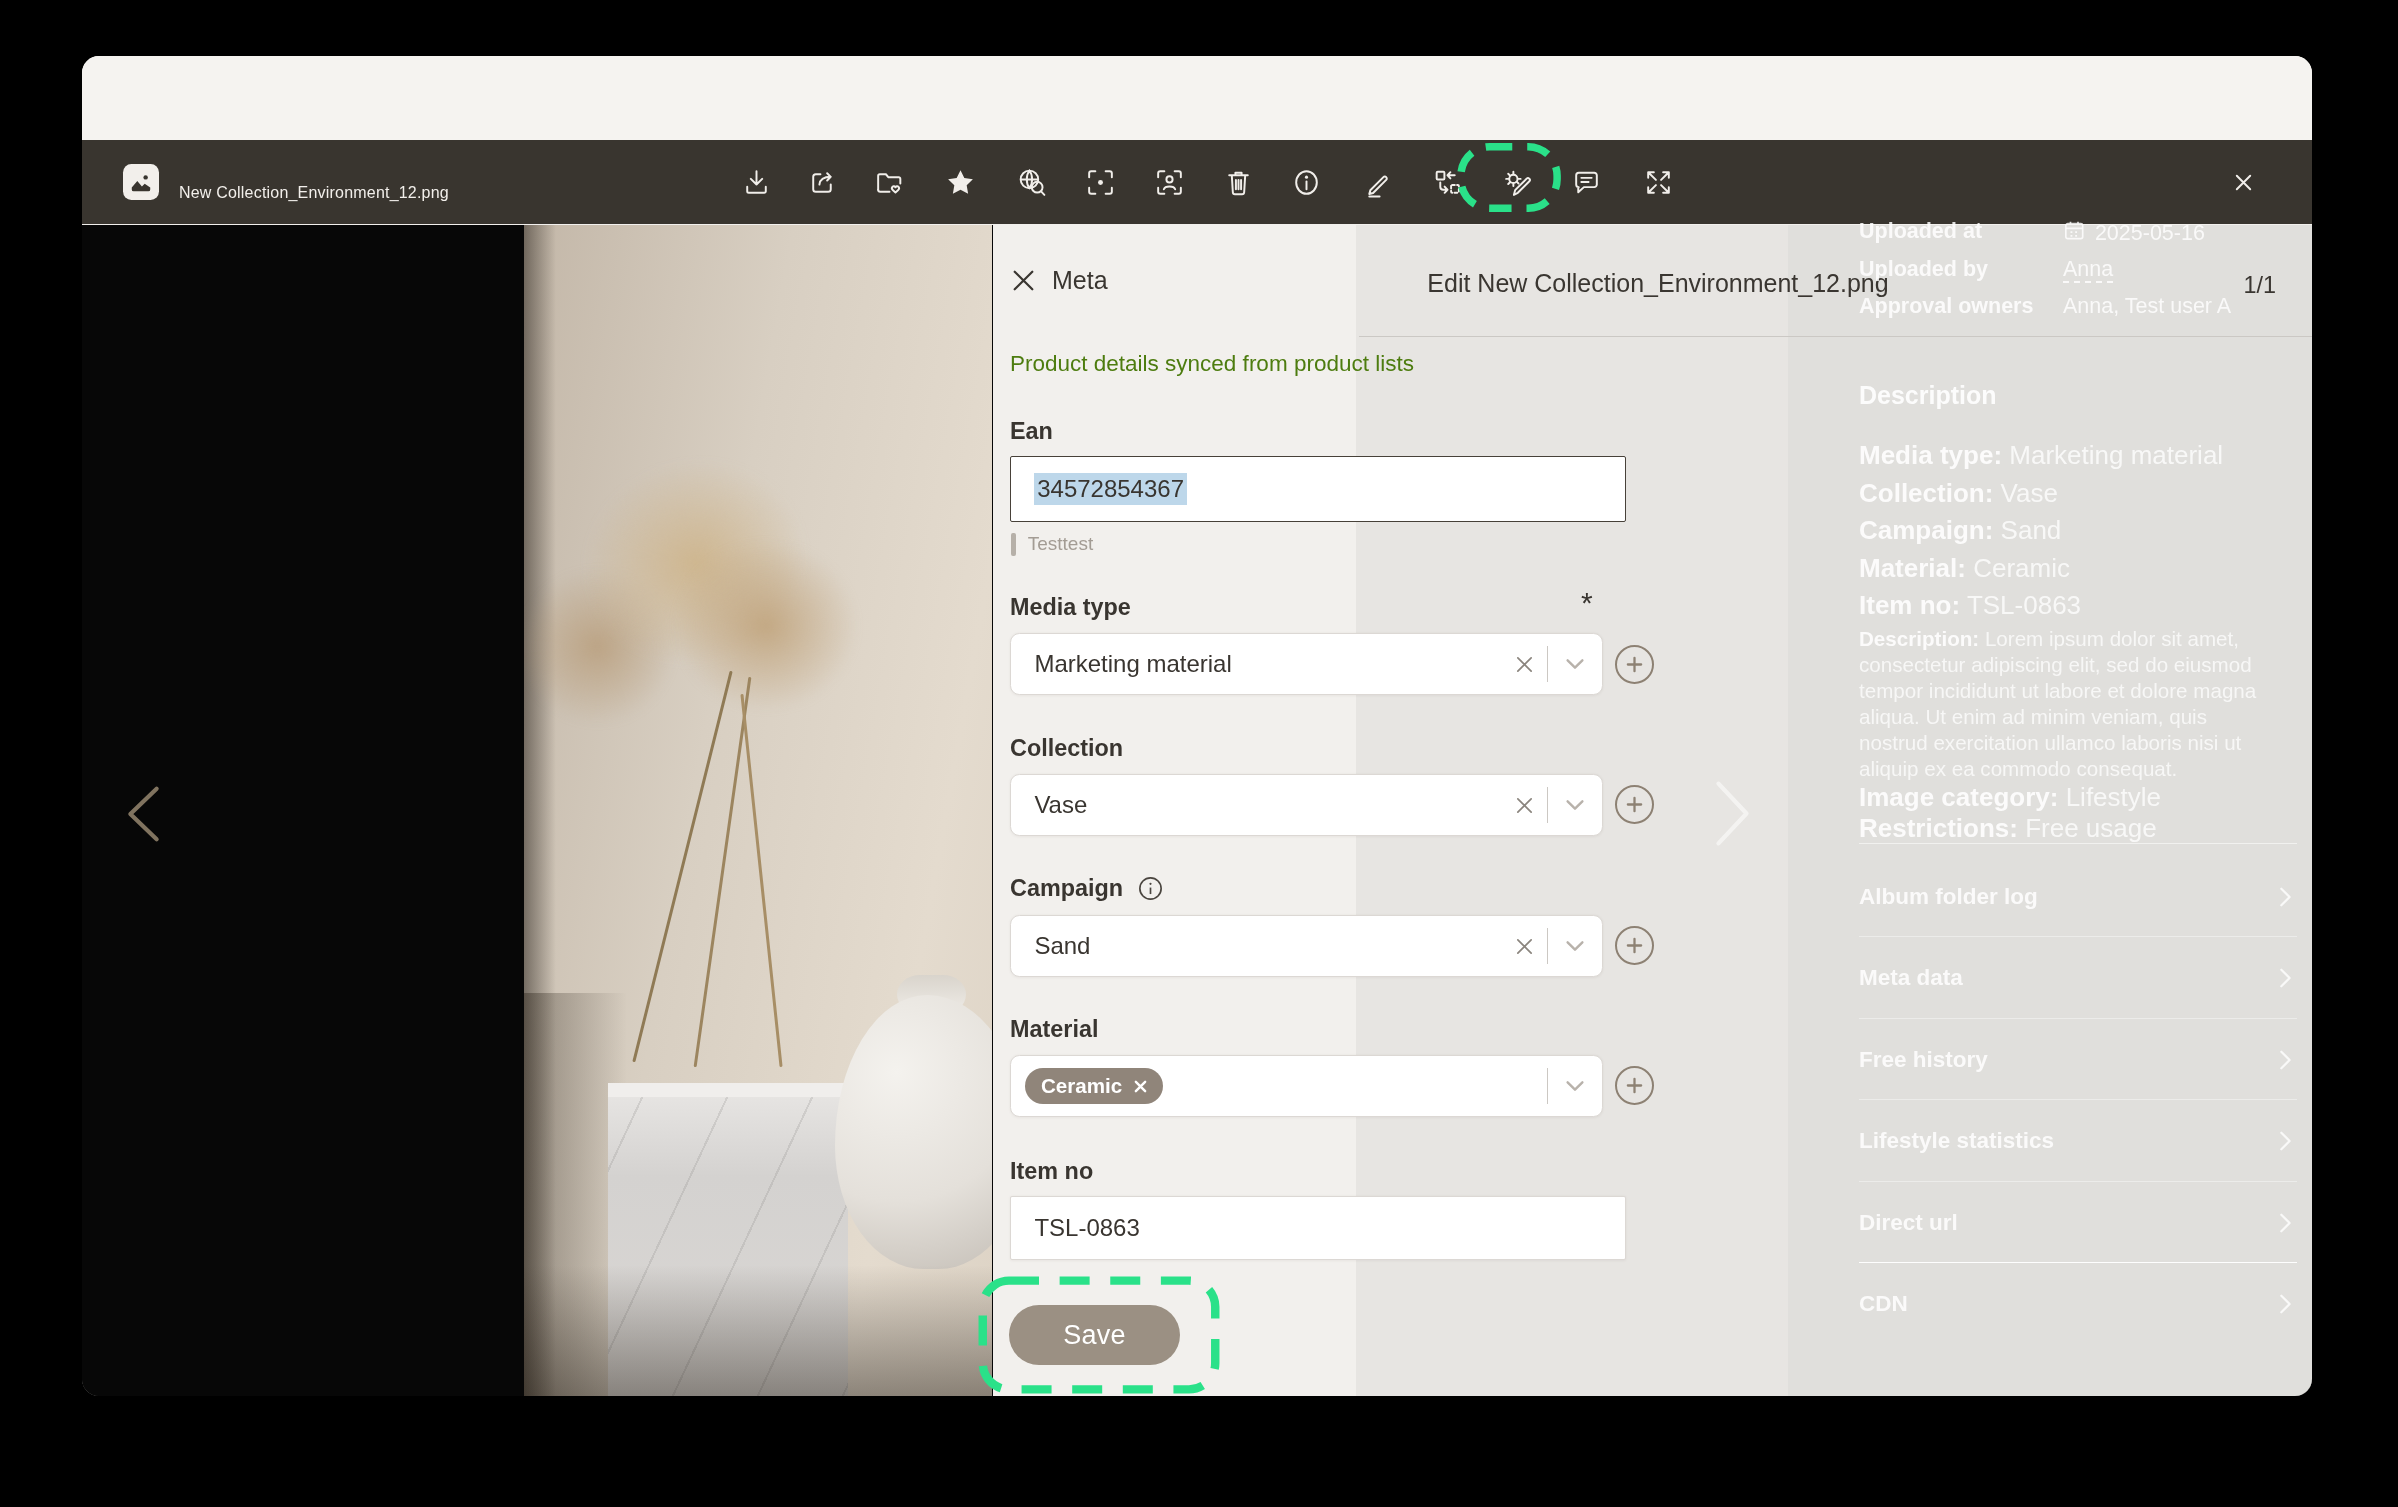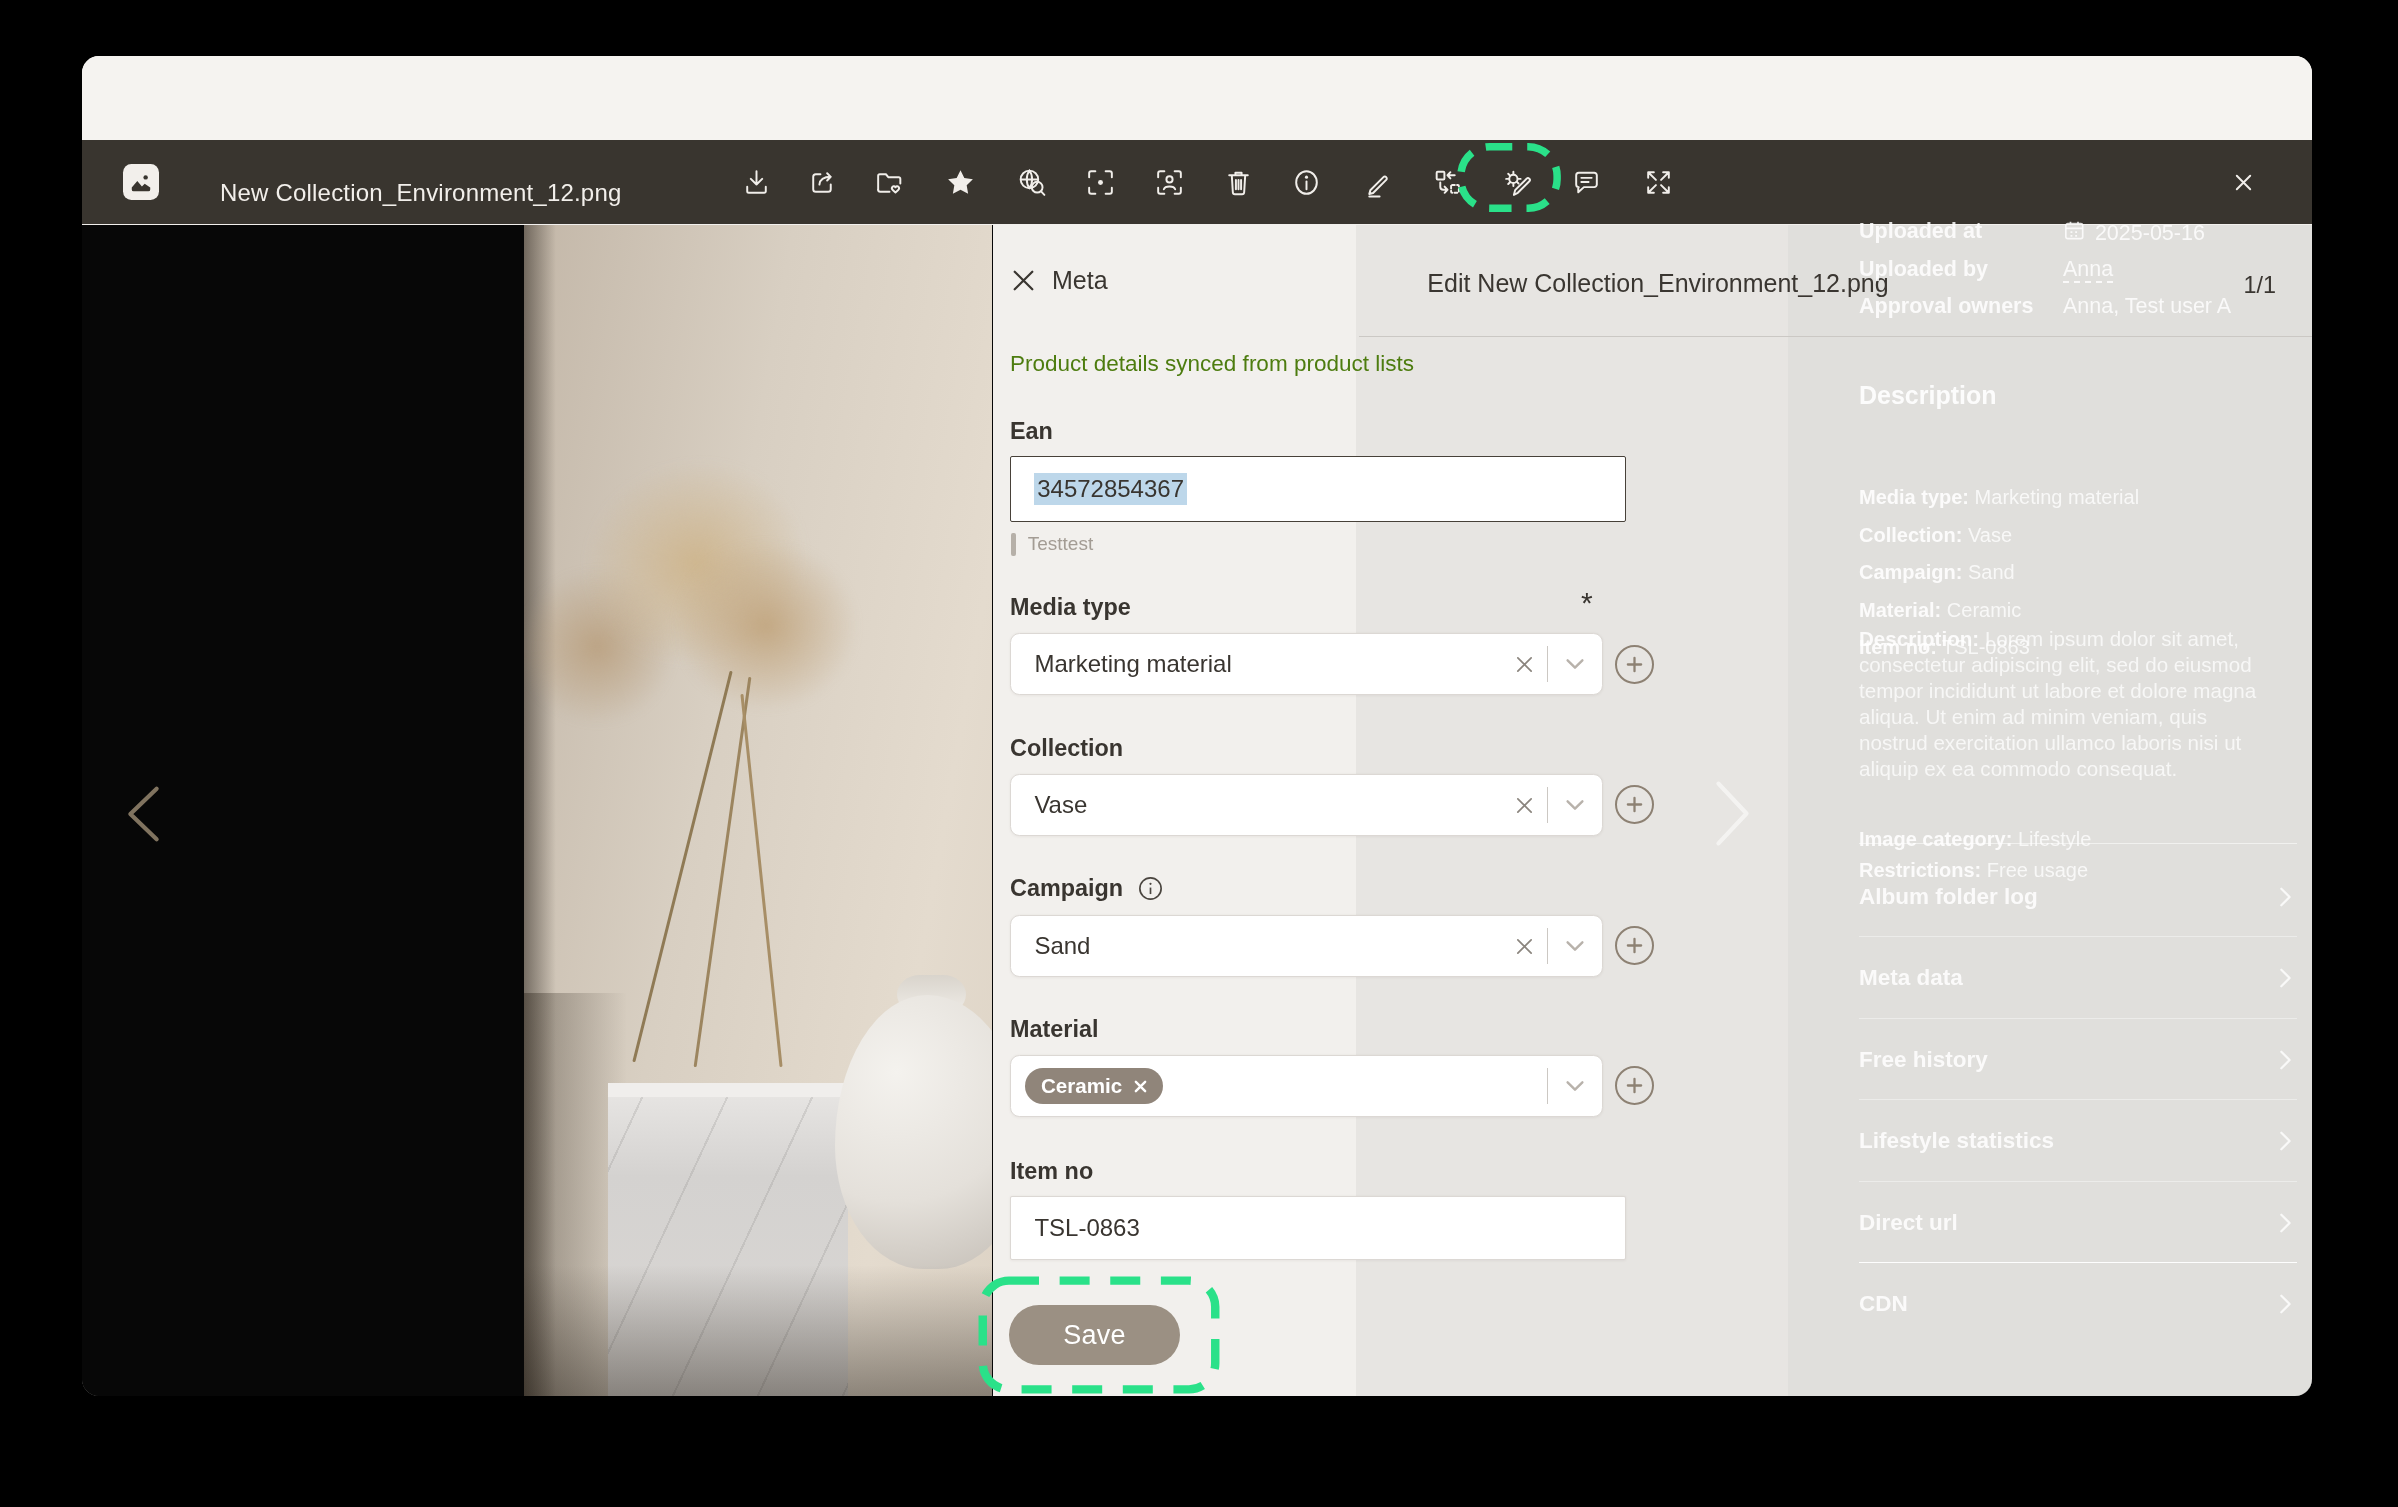--- a/index.html
+++ b/index.html
@@ -3,21 +3,21 @@
 <meta charset="utf-8">
 <style>
   html,body{margin:0;padding:0;background:#000;}
   body{width:2399px;height:1507px;overflow:hidden;font-family:"Liberation Sans",sans-serif;-webkit-font-smoothing:antialiased;}
   .stage{position:relative;width:2399px;height:1507px;background:#000;}
   .window{position:absolute;left:82px;top:56px;width:2230px;height:1340px;border-radius:17px;overflow:hidden;background:#f2f0ed;}
   .topstrip{position:absolute;left:0;top:0;width:2230px;height:84px;background:#f5f3f0;}
   
   .toolbar{position:absolute;left:0;top:84px;width:2230px;height:84px;background:#39352f;}
   .file-badge{position:absolute;left:41px;top:24px;width:36px;height:36px;border-radius:8.4px;background:#f2efeb;display:flex;align-items:center;justify-content:center;}
-  .filename{position:absolute;left:97px;top:0;height:105px;display:flex;align-items:center;font-size:24px;color:#f2efeb;letter-spacing:0.2px;margin-left:41px;}
+  .filename{position:absolute;left:97px;top:0;height:105px;display:flex;align-items:center;font-size:16px;color:#f2efeb;letter-spacing:0.2px;}
   .tbtn{position:absolute;top:16px;width:52px;height:52px;display:flex;align-items:center;justify-content:center;cursor:pointer;}
   .tbtn svg{width:33px;height:33px;stroke:#f1eeea;stroke-width:1.9;fill:none;stroke-linecap:round;stroke-linejoin:round;}
   .tbtn.filled svg{fill:#f1eeea;stroke:none;}
   .dash-tool{position:absolute;left:1374px;top:1.9px;width:106px;height:71px;pointer-events:none;}
   
   .content{position:absolute;left:0;top:169px;width:2230px;height:1171px;background:#070707;}
   .viewer{position:absolute;left:0;top:0;width:911px;height:1171px;background:#070707;overflow:hidden;}
   .photo{position:absolute;left:442px;top:0;width:468px;height:1171px;overflow:hidden;}
   .wall{position:absolute;inset:0;background:linear-gradient(100deg,#c3b7a8,#d8cfc2 40%,#e4dbce 78%,#ddd3c5);}
   .edge-l{position:absolute;left:0;top:0;width:32px;height:100%;background:linear-gradient(90deg,rgba(30,24,18,.5),rgba(30,24,18,0));}
@@ -78,21 +78,21 @@
   
   .g{color:rgba(255,255,255,.78);}
   .gl{font-weight:600;color:rgba(255,255,255,.88);}
   .gl::after{content:":";}
   .meta-row{position:absolute;left:1777px;width:440px;display:flex;font-size:21.5px;}
   .meta-row .ml{width:204px;font-weight:600;color:rgba(255,255,255,.85);}
   .meta-row .mv{display:flex;align-items:center;gap:9.4px;color:rgba(255,255,255,.82);}
   .meta-row .mv.link span{text-decoration:underline;text-decoration-style:dashed;text-underline-offset:4.7px;}
   .cal svg{width:22.5px;height:22.5px;stroke:rgba(255,255,255,.82);stroke-width:1.8;fill:none;}
   .desc-title{position:absolute;left:1777px;top:156px;font-size:25px;font-weight:600;color:rgba(255,255,255,.9);}
-  .drow{position:absolute;left:1777px;font-size:20px;margin-top:46px;}
+  .drow{position:absolute;left:1777px;font-size:26px;}
   .dpara{position:absolute;left:1777px;top:401px;width:405px;font-size:20.6px;line-height:26px;color:rgba(255,255,255,.75);}
   .gdiv{position:absolute;left:1777px;width:438px;height:0.9px;background:rgba(255,255,255,.55);}
   .gdiv.faint{background:rgba(255,255,255,.4);}
   .gdiv.bright{background:rgba(255,255,255,.95);}
   .acc{position:absolute;left:1777px;width:438px;height:32px;display:flex;align-items:center;justify-content:space-between;font-size:22.5px;font-weight:700;color:rgba(255,255,255,.85);cursor:pointer;}
   .acc svg{width:24px;height:24px;stroke:rgba(255,255,255,.8);stroke-width:2.4;fill:none;stroke-linecap:round;stroke-linejoin:round;}
 </style>
 </head>
 <body>
 

